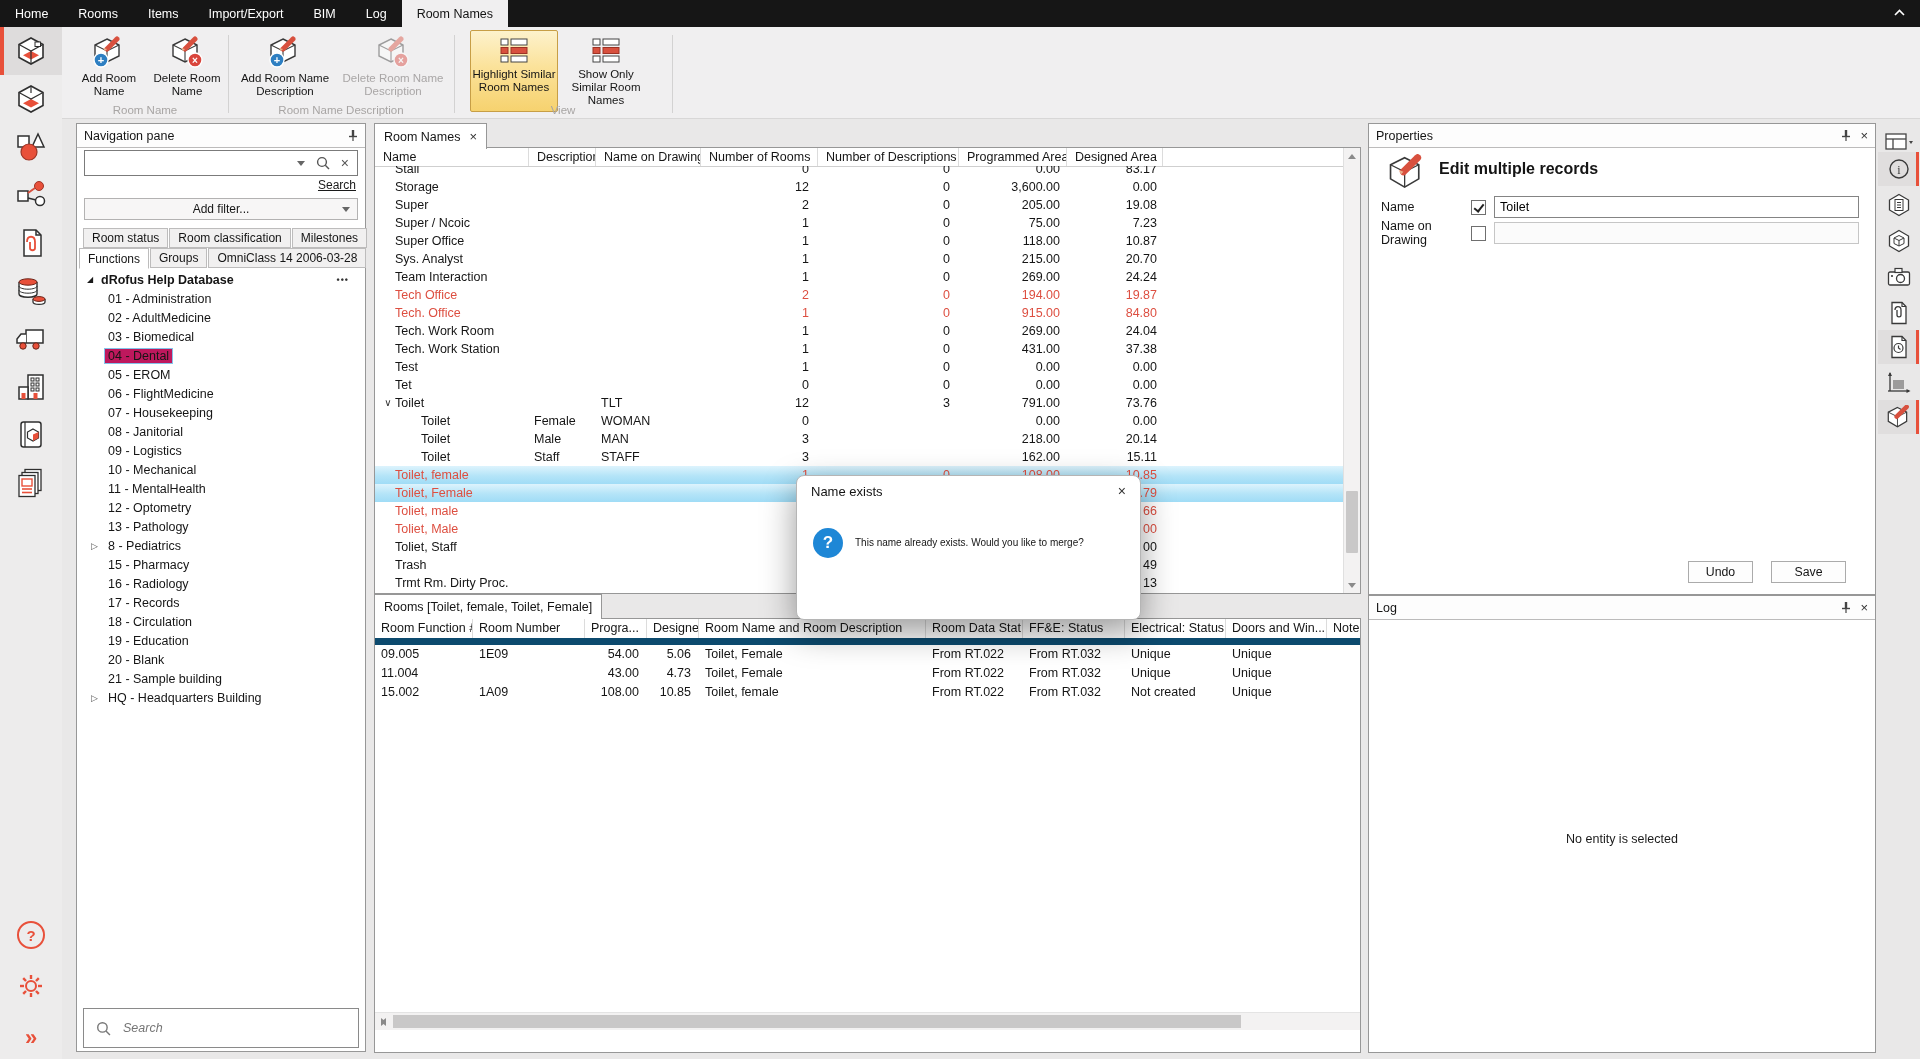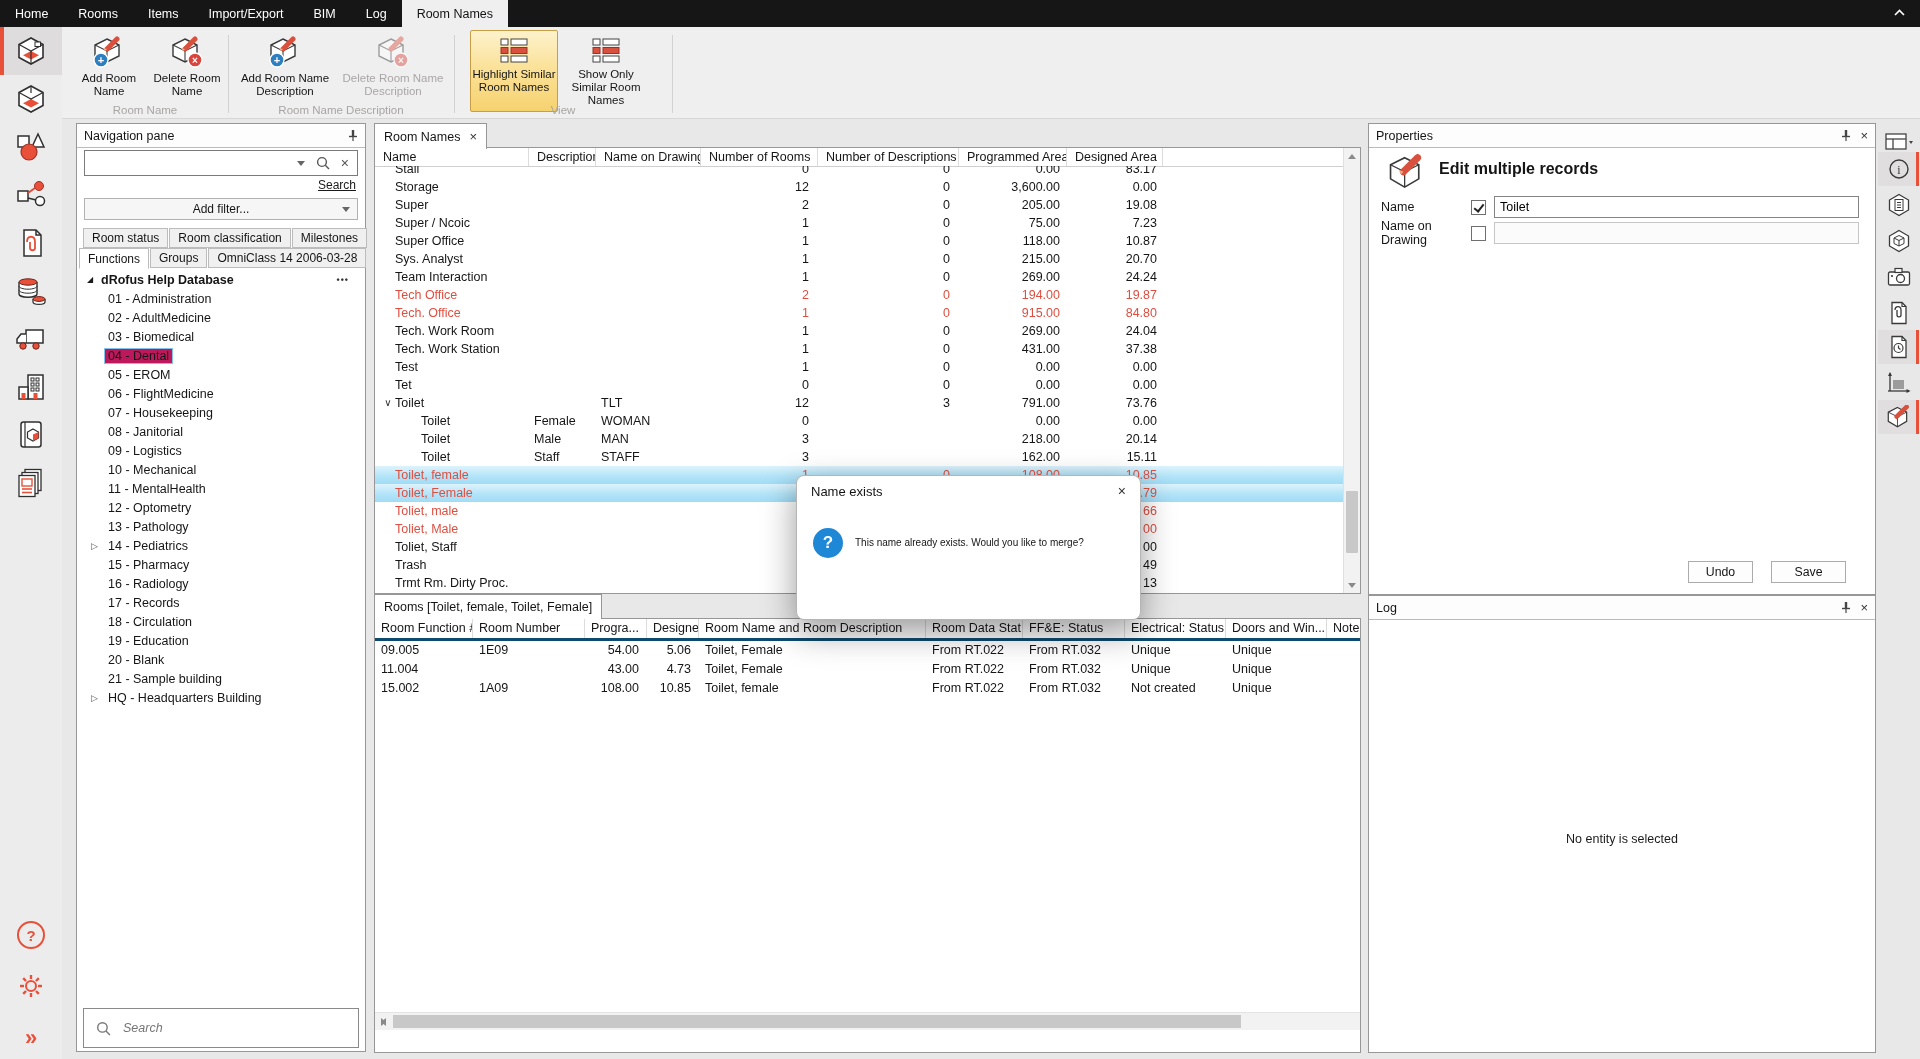--- a/index.html
+++ b/index.html
@@ -102,21 +102,21 @@
   .arr{position:absolute;left:0;right:0;height:16px;display:flex;align-items:center;justify-content:center}
   .tri-up{width:0;height:0;border-left:4px solid transparent;border-right:4px solid transparent;border-bottom:5px solid #8a8a8a}
   .tri-down{width:0;height:0;border-left:4px solid transparent;border-right:4px solid transparent;border-top:5px solid #8a8a8a}
   .tri-left{width:0;height:0;border-top:4px solid transparent;border-bottom:4px solid transparent;border-right:5px solid #8a8a8a}
   .tri-right{width:0;height:0;border-top:4px solid transparent;border-bottom:4px solid transparent;border-left:5px solid #8a8a8a}
   .hscroll{position:absolute;left:0;right:0;bottom:22px;height:18px;background:#f3f2f2;border-top:1px solid #e4e4e4;box-sizing:border-box}
   .hthumb{position:absolute;top:2px;height:13px;background:#c9c8c8}
 
   
   #rooms-body{left:374px;top:618px;width:987px;height:435px}
-  .rm-header{display:flex;height:19px;line-height:19px;border-bottom:3px solid #0c4a6e;white-space:nowrap}
+  .rm-header{display:flex;height:19px;line-height:19px;border-bottom:7px solid #0c4a6e;white-space:nowrap}
   .rm-header>div{border-right:1px solid #dcdcdc;padding-left:6px;box-sizing:border-box;overflow:hidden}
   .rm-row{display:flex;height:19px;line-height:19px;white-space:nowrap}
   .rm-row>div{box-sizing:border-box;overflow:hidden;padding-left:6px}
   .k-fn{width:98px}.k-num{width:112px}
   .k-prog{width:62px;text-align:right;padding-right:8px}.k-des{width:52px;text-align:right;padding-right:8px}
   .k-name{width:227px}.k-rds{width:97px}.k-ffe{width:102px}.k-elec{width:101px}.k-doors{width:101px}
   .k-note{flex:1;border-right:none!important}
   .statusbar{position:absolute;left:0;right:0;bottom:0;height:22px;background:#f1f0f0;border-top:1px solid #dddddd;
              display:flex;align-items:center;font-size:11px;color:#222;padding:0 6px;box-sizing:border-box}
   .statusbar .sums{margin-left:auto;display:flex;align-items:center;gap:22px}
@@ -496,21 +496,21 @@
             <span class="tl">12 - Optometry</span>
           </div>
 
           <div class="tree-item">
             <span class="texp"></span>
             <span class="tl">13 - Pathology</span>
           </div>
 
           <div class="tree-item expandable">
             <span class="texp">▷</span>
-            <span class="tl">14 - Pediatrics</span>
+            <span class="tl">8 - Pediatrics</span>
           </div>
 
           <div class="tree-item">
             <span class="texp"></span>
             <span class="tl">15 - Pharmacy</span>
           </div>
 
           <div class="tree-item">
             <span class="texp"></span>
             <span class="tl">16 - Radiology</span>

